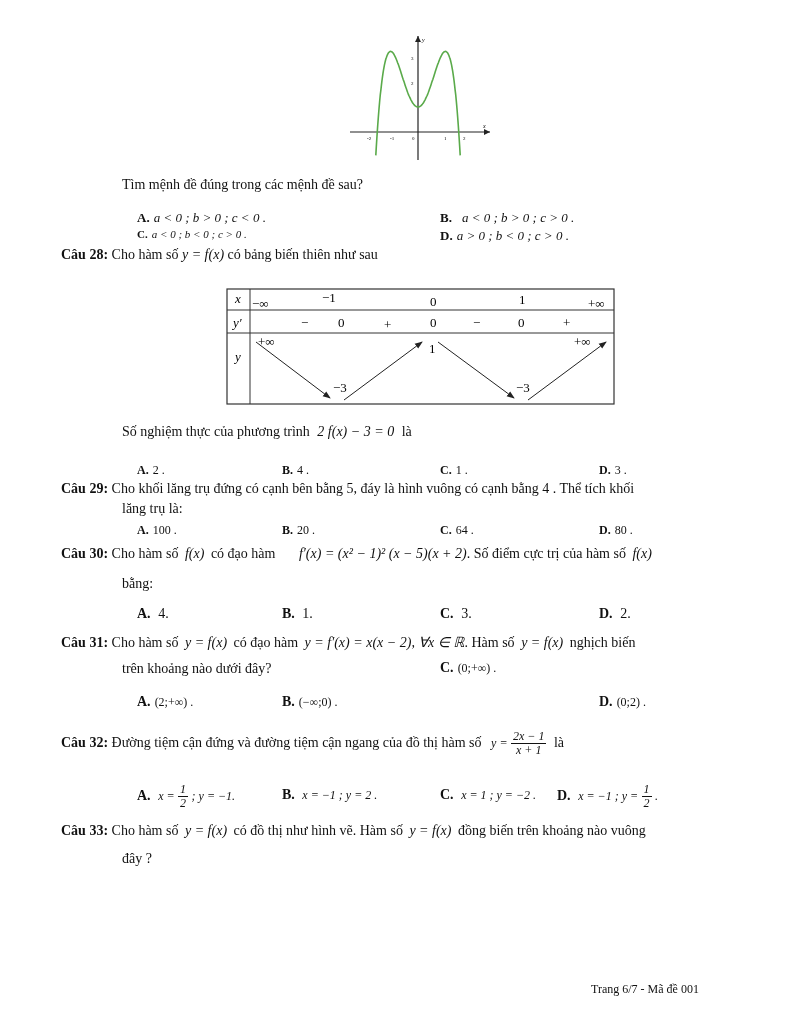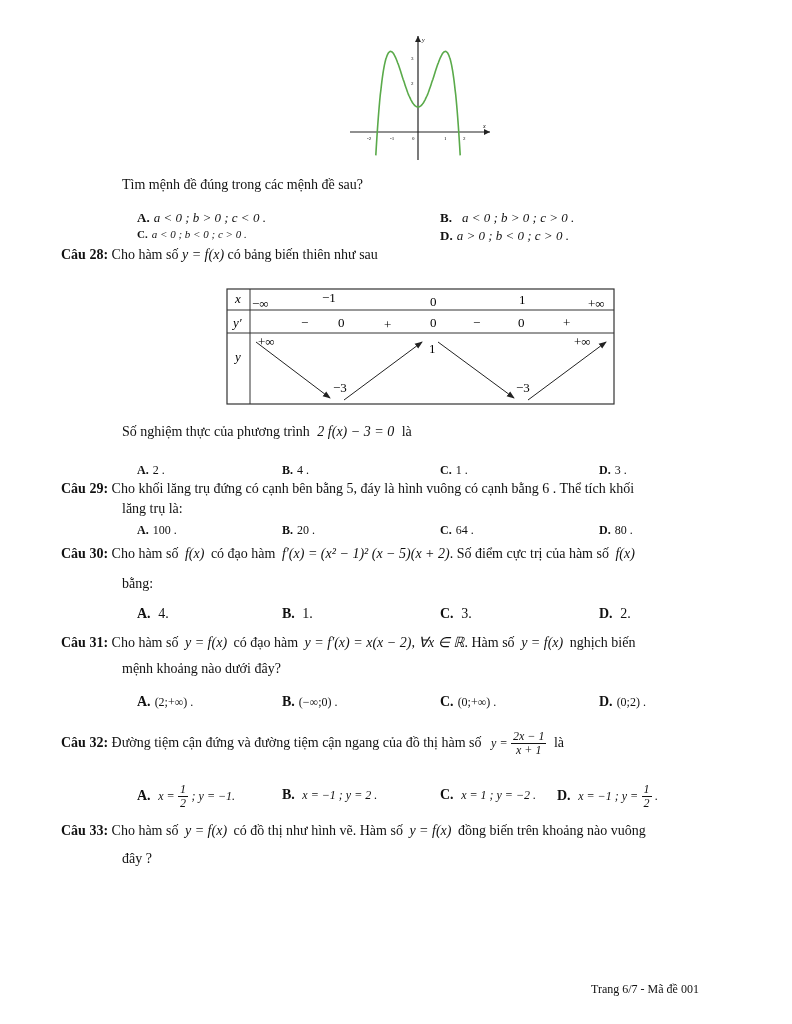--- a/index.html
+++ b/index.html
@@ -92,55 +92,55 @@
   <span class="m" style="margin-left:4px">2 f(x) − 3 = 0</span>
   <span style="margin-left:4px">là</span>
 </div>
 <div class="abs small" style="left:137px;top:463px;"><span class="opt-lbl">A.</span><span>2 .</span></div>
 <div class="abs small" style="left:282px;top:463px;"><span class="opt-lbl">B.</span><span>4 .</span></div>
 <div class="abs small" style="left:440px;top:463px;"><span class="opt-lbl">C.</span><span>1 .</span></div>
 <div class="abs small" style="left:599px;top:463px;"><span class="opt-lbl">D.</span><span>3 .</span></div>
 
 <div class="abs" style="left:61px;top:481px;">
   <b>Câu 29:</b>
-  <span>Cho khối lăng trụ đứng có cạnh bên bằng  5, đáy là hình vuông có cạnh bằng  6 . Thể tích khối</span>
+  <span>Cho khối lăng trụ đứng có cạnh bên bằng  5, đáy là hình vuông có cạnh bằng  4 . Thể tích khối</span>
 </div>
 <div class="abs" style="left:122px;top:501px;">lăng trụ là:</div>
 <div class="abs small" style="left:137px;top:523px;"><span class="opt-lbl">A.</span><span>100 .</span></div>
 <div class="abs small" style="left:282px;top:523px;"><span class="opt-lbl">B.</span><span>20 .</span></div>
 <div class="abs small" style="left:440px;top:523px;"><span class="opt-lbl">C.</span><span>64 .</span></div>
 <div class="abs small" style="left:599px;top:523px;"><span class="opt-lbl">D.</span><span>80 .</span></div>
 
 <div class="abs" style="left:61px;top:546px;">
   <b>Câu 30:</b>
   <span>Cho hàm số</span>
   <span class="m" style="margin:0 3px">f(x)</span>
   <span>có đạo hàm</span>
-  <span class="m" style="margin-left:3px">f′(x) = (x² − 1)² (x − 5)(x + 2)</span><span>. Số điểm cực trị của hàm số</span>
+  <span class="m" style="margin-left:20px">f′(x) = (x² − 1)² (x − 5)(x + 2)</span><span>. Số điểm cực trị của hàm số</span>
   <span class="m" style="margin-left:3px">f(x)</span>
 </div>
 <div class="abs" style="left:122px;top:576px;">bằng:</div>
 <div class="abs" style="left:137px;top:606px;"><span class="opt-lbl">A.</span> <span>4.</span></div>
 <div class="abs" style="left:282px;top:606px;"><span class="opt-lbl">B.</span> <span>1.</span></div>
 <div class="abs" style="left:440px;top:606px;"><span class="opt-lbl">C.</span> <span>3.</span></div>
 <div class="abs" style="left:599px;top:606px;"><span class="opt-lbl">D.</span> <span>2.</span></div>
 
 <div class="abs" style="left:61px;top:634px;">
   <b>Câu 31:</b>
   <span>Cho hàm số</span>
   <span class="m" style="margin:0 3px">y = f(x)</span>
   <span>có đạo hàm</span>
   <span class="m" style="margin-left:3px">y = f′(x) = x(x − 2), ∀x ∈ ℝ</span><span>. Hàm số</span>
   <span class="m" style="margin:0 3px">y = f(x)</span>
   <span>nghịch biến</span>
 </div>
-<div class="abs" style="left:122px;top:661px;">mệnh khoảng nào dưới đây?</div>
+<div class="abs" style="left:122px;top:661px;">trên khoảng nào dưới đây?</div>
 <div class="abs" style="left:137px;top:694px;"><span class="opt-lbl">A.</span><span class="small">(2;+∞) .</span></div>
 <div class="abs" style="left:282px;top:694px;"><span class="opt-lbl">B.</span><span class="small">(−∞;0) .</span></div>
-<div class="abs" style="left:440px;top:694px;"><span class="opt-lbl">C.</span><span class="small">(0;+∞) .</span></div>
+<div class="abs" style="left:440px;top:660px;"><span class="opt-lbl">C.</span><span class="small">(0;+∞) .</span></div>
 <div class="abs" style="left:599px;top:694px;"><span class="opt-lbl">D.</span><span class="small">(0;2) .</span></div>
 
 <div class="abs" style="left:61px;top:730px;">
   <b>Câu 32:</b>
   <span>Đường tiệm cận đứng và đường tiệm cận ngang của đồ thị hàm số</span>
   <span class="m small" style="margin-left:6px">y =</span>
   <span class="frac"><span class="num">2x − 1</span><span class="den">x + 1</span></span>
   <span style="margin-left:4px">là</span>
 </div>
 <div class="abs" style="left:137px;top:783px;">

